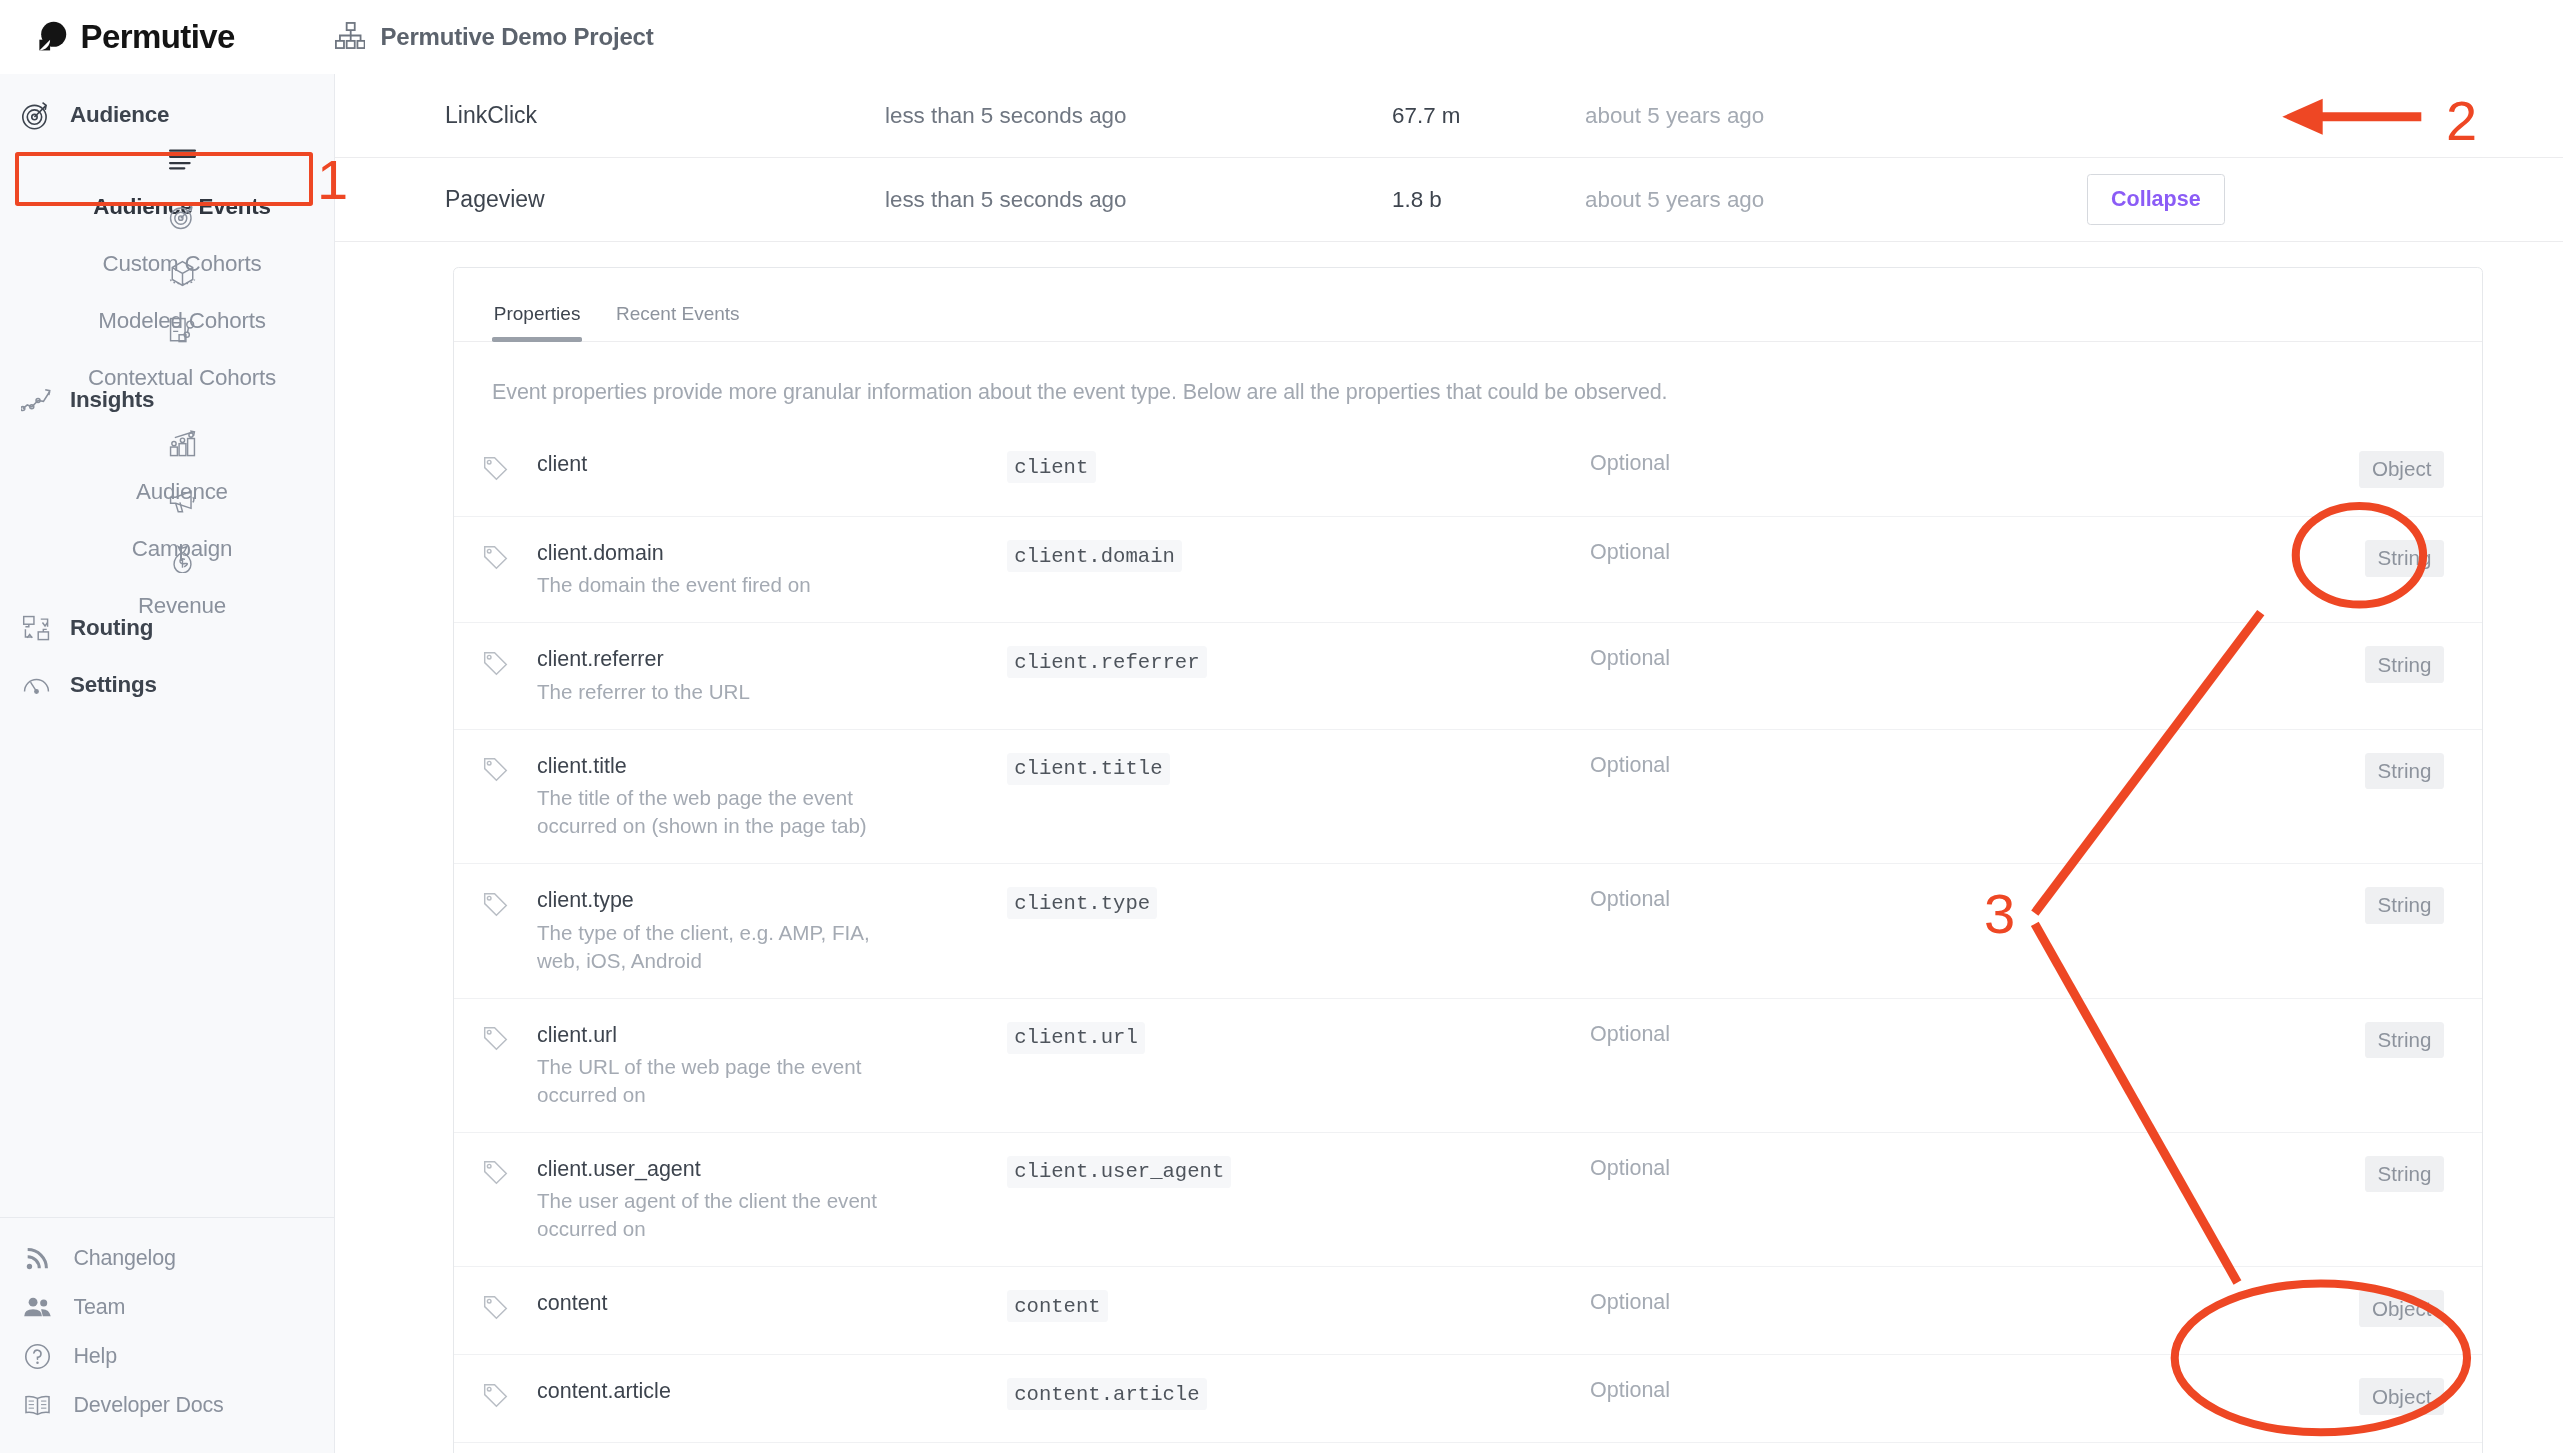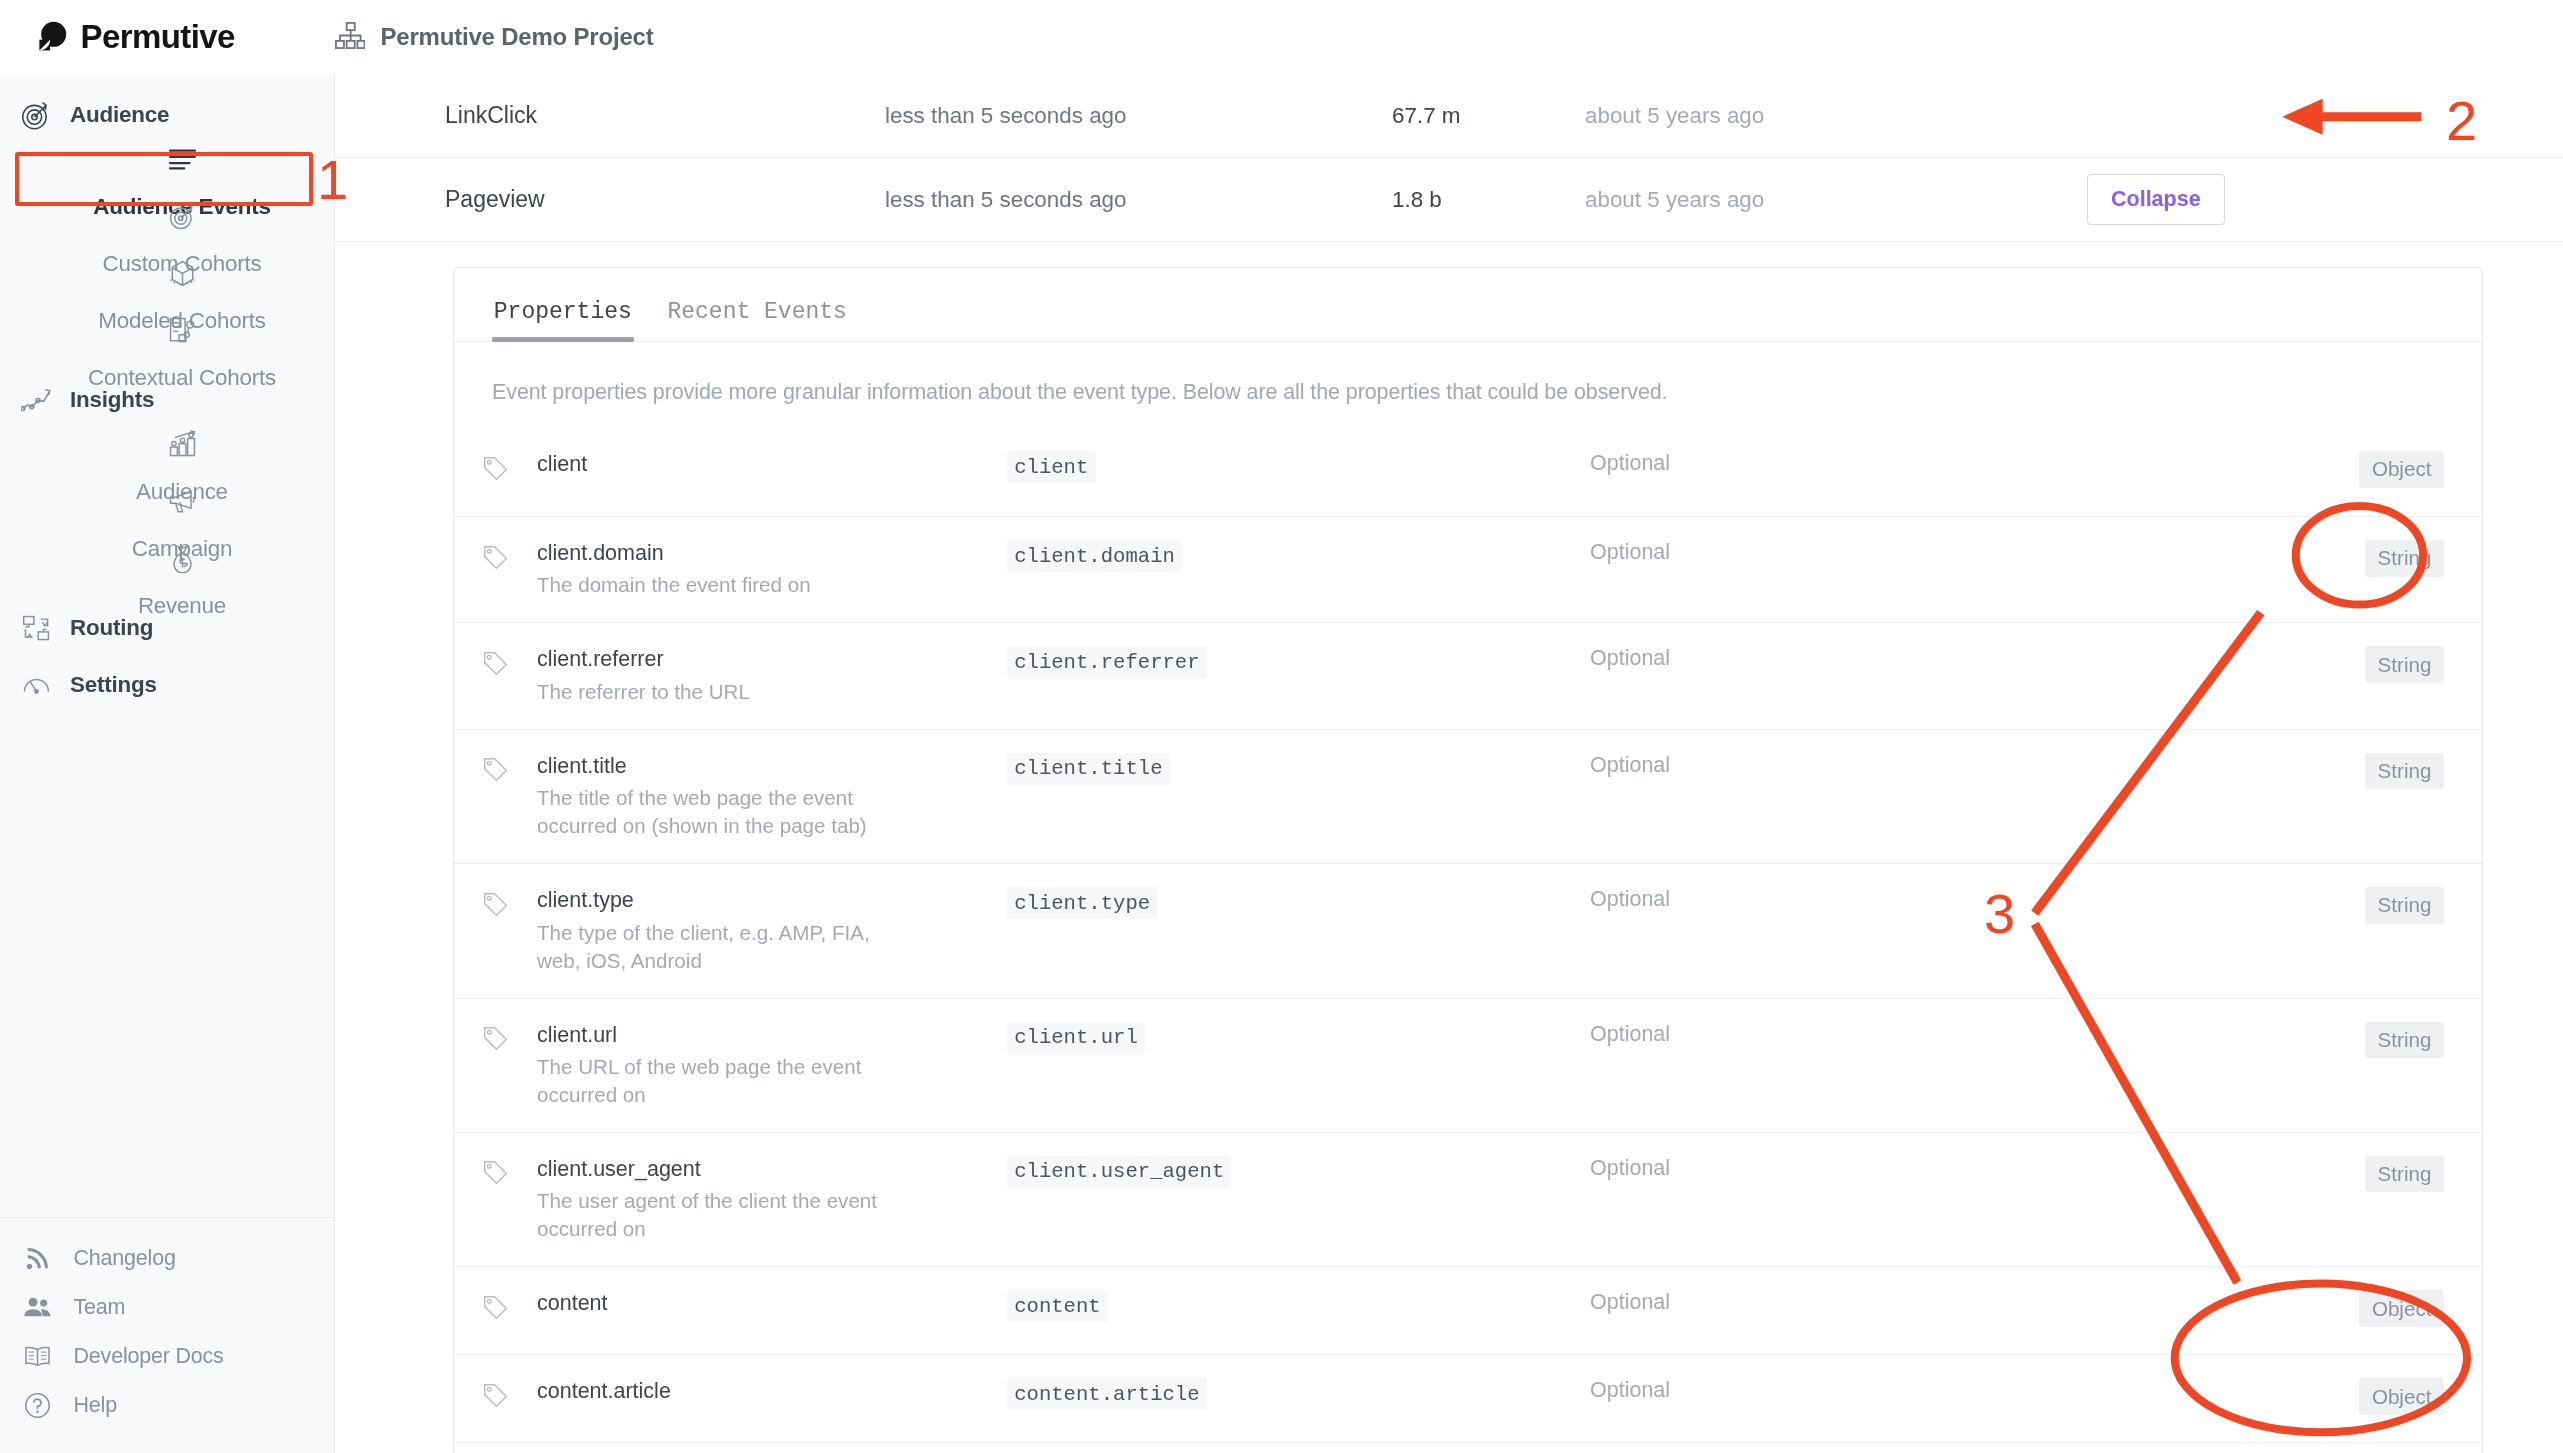--- a/index.html
+++ b/index.html
@@ -98,22 +98,22 @@
     border-radius: 5.4px;
     background: #ffffff;
     height: 1273px;
     overflow: hidden;
   }
   .tabs {
     display: flex; gap: 0; padding: 0 38px;
     border-bottom: 0.9px solid #ededef; height: 74px; align-items: flex-end;
   }
   .tab {
-    font-size: 23px; color: #8d939d; padding: 0 1.8px 16px 1.8px;
-    margin-right: 32px; cursor: pointer; position: relative; font-family: Liberation Mono, monospace;
+    font-size: 19px; color: #8d939d; padding: 0 1.8px 16px 1.8px;
+    margin-right: 32px; cursor: pointer; position: relative;
   }
   .tab.active { color: #3d444e; }
   .tab.active::after {
     content: ""; position: absolute; left: 0; right: 0; bottom: -0.9px;
     height: 4.5px; background: #9aa0a9; border-radius: 1.8px;
   }
   .panel-desc {
     font-size: 21.5px; color: #a2a8b1; padding: 38px 38px 0 38px;
     letter-spacing: -0.1px;
   }
@@ -335,37 +335,37 @@
           <circle cx="11" cy="7" r="5"></circle>
             <circle cx="23" cy="8" r="4"></circle>
           <path d="M1 23 q0 -8 10 -8 t10 8 z"></path>
             <path d="M20 15 q9 -1 11 8 h-9 z"></path>
         </svg>
       </span>
       <span class="nav-label">Team</span>
     </div>
     <div class="nav-item">
       <span class="nav-icon">
+        <svg width="27" height="27" viewBox="0 0 30 30" fill="none" stroke="#8a919d" stroke-width="1.8">
+          <circle cx="15" cy="15" r="13"></circle>
+          <path d="M11 11 a4 4 0 1 1 4 5 v2" stroke-linecap="round"></path>
+          <circle cx="15" cy="22" r="1.4" fill="#8a919d" stroke="none"></circle>
+        </svg>
+      </span>
+      <span class="nav-label">Help</span>
+    </div>
+    <div class="nav-item">
+      <span class="nav-icon">
         <svg width="27" height="23" viewBox="0 0 30 26" fill="none" stroke="#8a919d" stroke-width="1.7">
           <path d="M15 5 q-6 -3 -13 -2 v18 q7 -1 13 2 q6 -3 13 -2 V3 q-7 -1 -13 2 z"></path>
           <path d="M15 5 v18"></path>
             <path d="M5 8 h6 M5 12 h6 M5 16 h6 M19 8 h6 M19 12 h6 M19 16 h6" stroke-width="1.1"></path>
         </svg>
       </span>
       <span class="nav-label">Developer Docs</span>
-    </div>
-    <div class="nav-item">
-      <span class="nav-icon">
-        <svg width="27" height="27" viewBox="0 0 30 30" fill="none" stroke="#8a919d" stroke-width="1.8">
-          <circle cx="15" cy="15" r="13"></circle>
-          <path d="M11 11 a4 4 0 1 1 4 5 v2" stroke-linecap="round"></path>
-          <circle cx="15" cy="22" r="1.4" fill="#8a919d" stroke="none"></circle>
-        </svg>
-      </span>
-      <span class="nav-label">Help</span>
     </div>
   </div>
 </div>
 
 <div class="main">
 
   <div class="ev-row">
     <div class="ev-name">LinkClick</div>
     <div class="ev-seen">less than 5 seconds ago</div>
     <div class="ev-count">67.7 m</div>

